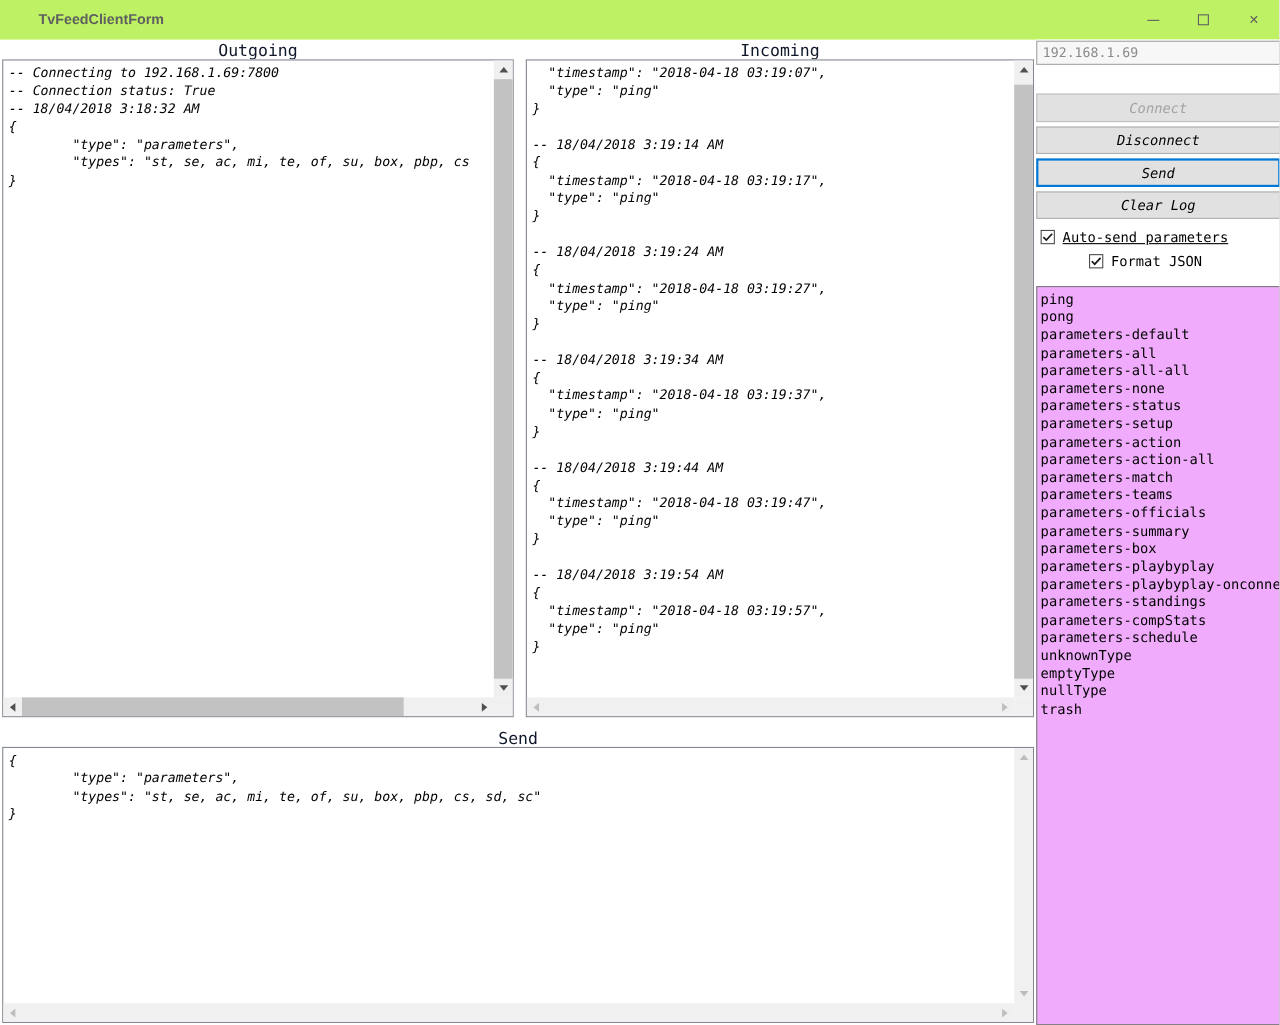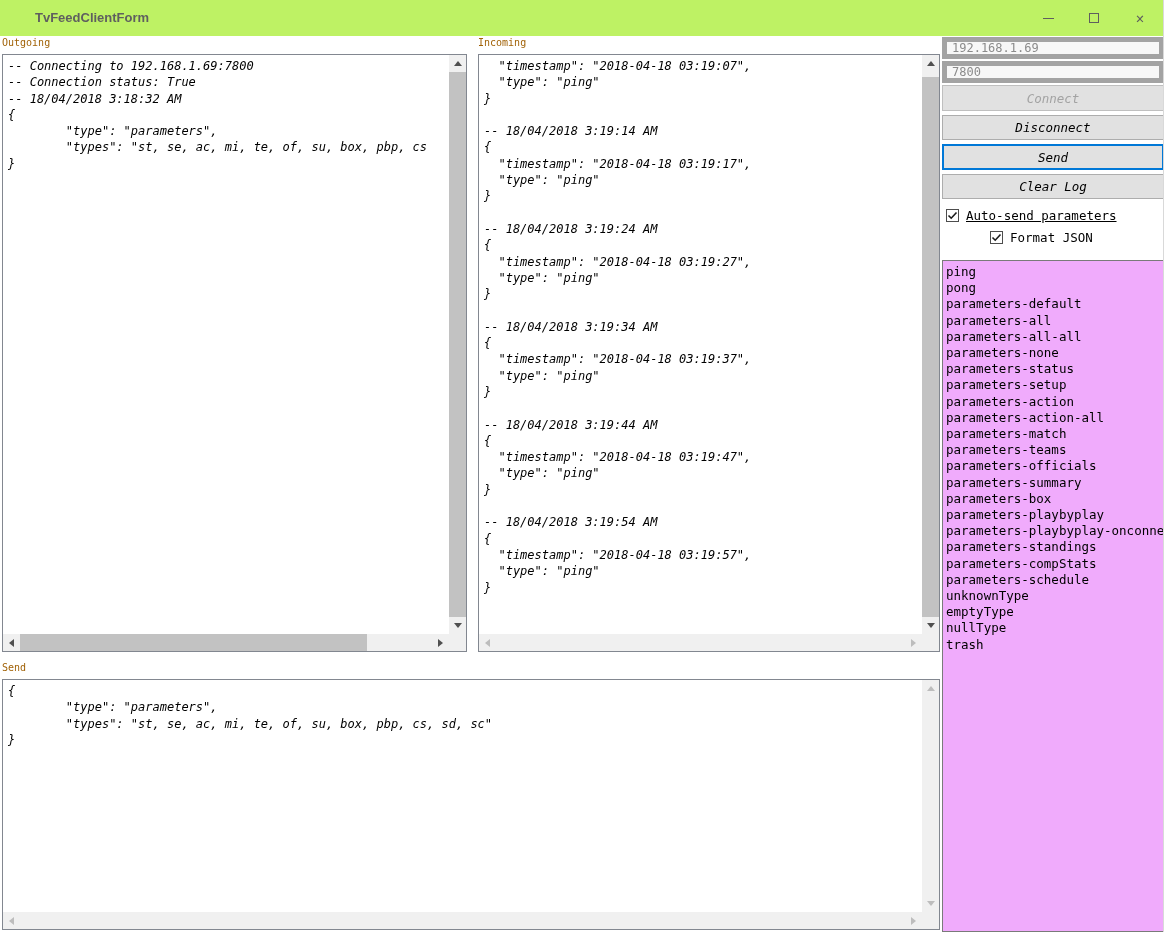--- a/index.html
+++ b/index.html
@@ -14,21 +14,21 @@
   .titlebar { position:absolute; left:0; top:0; width:100%; height:36px; background:#bef264;font-weight:bold; }
   .title-text { position:absolute; left:35px; top:10px; font-family:"Liberation Sans",sans-serif;
     font-size:13px; color:#5f5f5f; }
   .win-btns { position:absolute; right:0; top:0; height:36px; display:flex; }
   .win-btn { width:46px; height:36px; display:flex; align-items:center; justify-content:center; cursor:default; }
   .min-glyph { display:block; width:11px; border-top:1px solid #5f5f5f; }
   .max-glyph { display:block; width:10px; height:10px; border:1px solid #5f5f5f; }
   .close-glyph { font-size:14px; color:#5f5f5f; line-height:1; }
 
   
-  .box-label { position:absolute; font-size:10px; color:#a16207; }
+  .box-label { position:absolute; text-align:center; font-size:15px; color:#0f172a; }
   #outgoing-label { left:2px;   top:37px; width:465px; }
   #incoming-label { left:478px; top:37px; width:462px; }
   #sendbox-label  { left:2px;   top:662px; width:938px; }
 
   
   .tbox { position:absolute; background:#fff; border:1px solid #828790;font-style:italic; }
   #outgoing-box { left:2px;   top:54px;  width:465px; height:598px; }
   #incoming-box { left:478px; top:54px;  width:462px; height:598px; }
   #send-box     { left:2px;   top:679px; width:938px; height:251px; }
   .textlog {
@@ -50,21 +50,21 @@
   .tri-left  { width:0; height:0; border-top:4px solid transparent; border-bottom:4px solid transparent; border-right:5px solid currentColor; }
   .tri-right { width:0; height:0; border-top:4px solid transparent; border-bottom:4px solid transparent; border-left:5px solid currentColor; }
   .sb-active { color:#505050; }
   .sb-dim    { color:#bdbdbd; }
   .vthumb { position:absolute; left:0; width:17px; background:#c2c2c2; }
   .hthumb { position:absolute; top:0; height:17px; background:#c2c2c2; }
 
   
   .sidebar { position:absolute; left:942px; top:36px; width:222px; bottom:0; background:#fff; }
   .sb-input {
-    position:absolute; left:0; width:222px; height:22px; border:5px solid #a3a3a3;
+    position:absolute; left:0; width:222px; height:22px; border:1px solid #a3a3a3;
     background:#f7f7f7; color:#8b8b8b; font-family:"DejaVu Sans Mono","Liberation Mono",monospace;
     font-size:12px; padding:2px 5px; outline:none;
   }
   #host-input { top:1px; } #port-input { top:25px; }
   .sb-btn {
     position:absolute; left:0; width:222px; height:25px; background:#e1e1e1; border:1px solid #adadad;
     font-family:"DejaVu Sans Mono","Liberation Mono",monospace; font-size:12.5px; color:#000;
     display:flex; align-items:center; justify-content:center; cursor:default;font-style:italic;
   }
   #connect-btn    { top:49px;  height:26px; color:#a3a3a3; border-color:#bfbfbf; }
@@ -206,21 +206,20 @@
         </div>
       <div class="sb-arr right sb-dim">
           <span class="tri-right"></span>
         </div>
     </div>
     <div class="sb-corner"></div>
   </div>
 
   <div class="sidebar">
     <input class="sb-input" id="host-input" readonly="" value="192.168.1.69" style="">
-    <input class="sb-input" id="port-input" readonly="" value="7800" style="">
 
     <div class="sb-btn" id="connect-btn">Connect</div>
     <div class="sb-btn" id="disconnect-btn">Disconnect</div>
     <div class="sb-btn" id="send-btn">Send</div>
     <div class="sb-btn" id="clearlog-btn">Clear Log</div>
 
     <div class="cb-row" id="cb-autosend">
       <span class="cb-box">
         <svg width="11" height="11" viewBox="0 0 11 11">
           <path d="M1.5 5.5 L4.2 8.2 L9.5 2.5" stroke="#1a1a1a" stroke-width="1.6" fill="none"></path>

